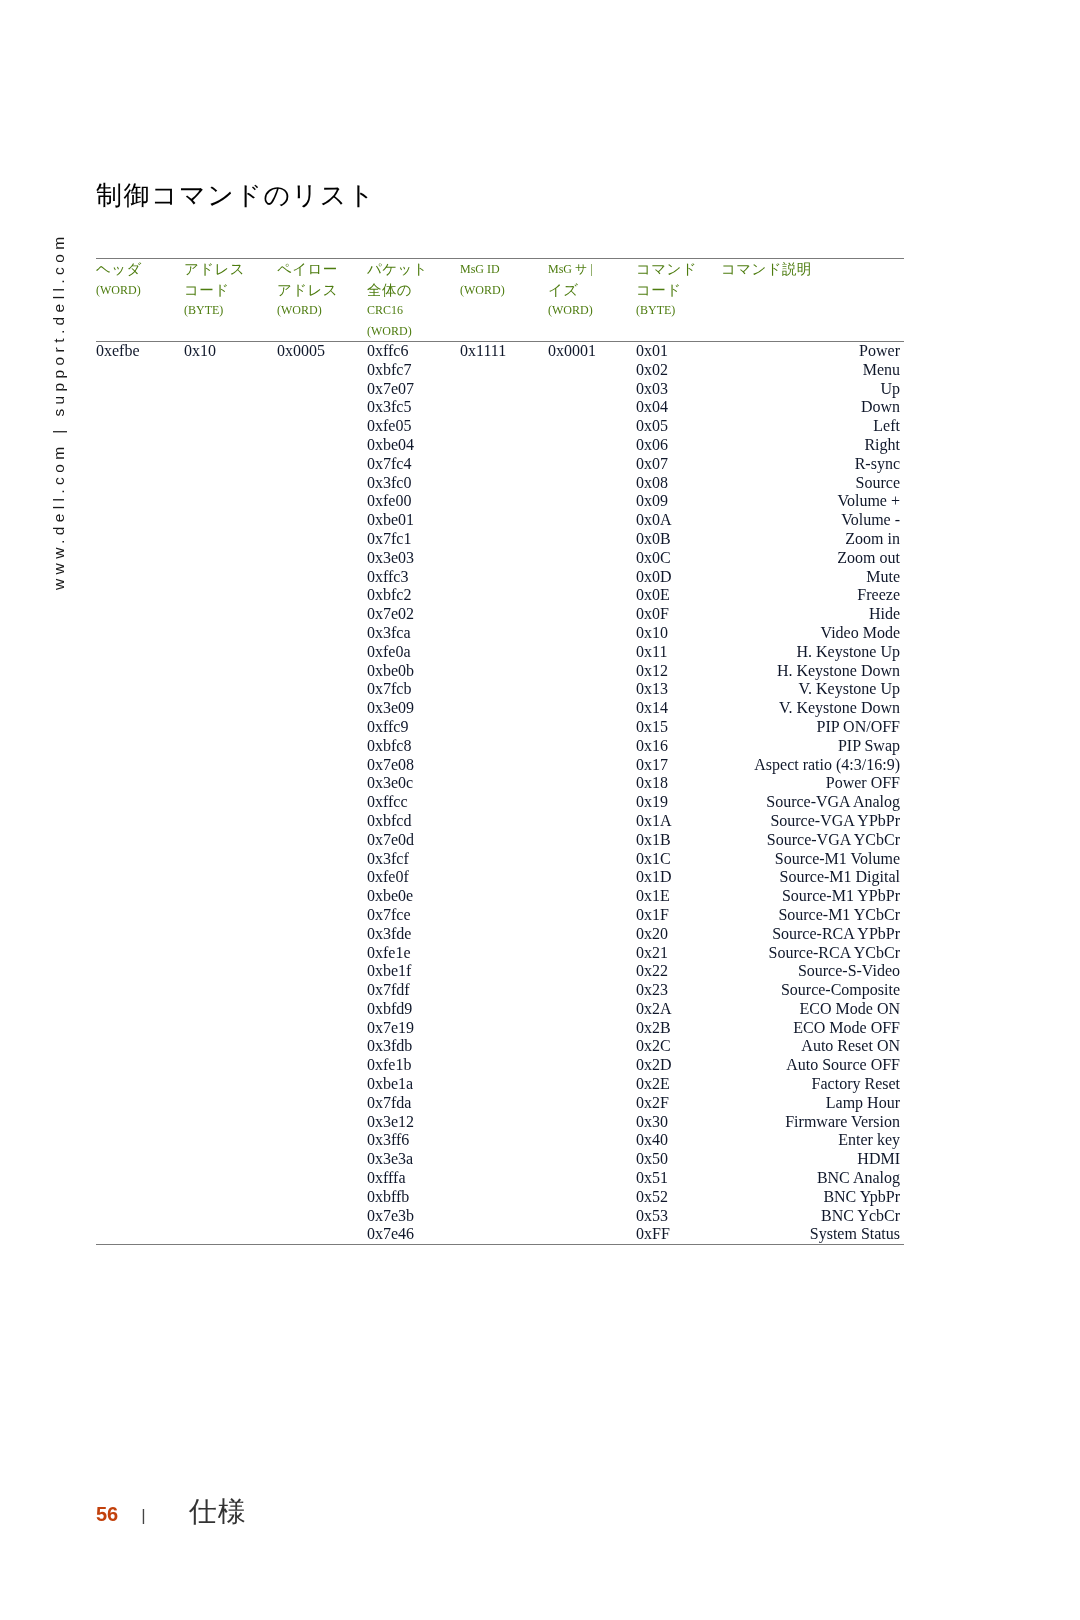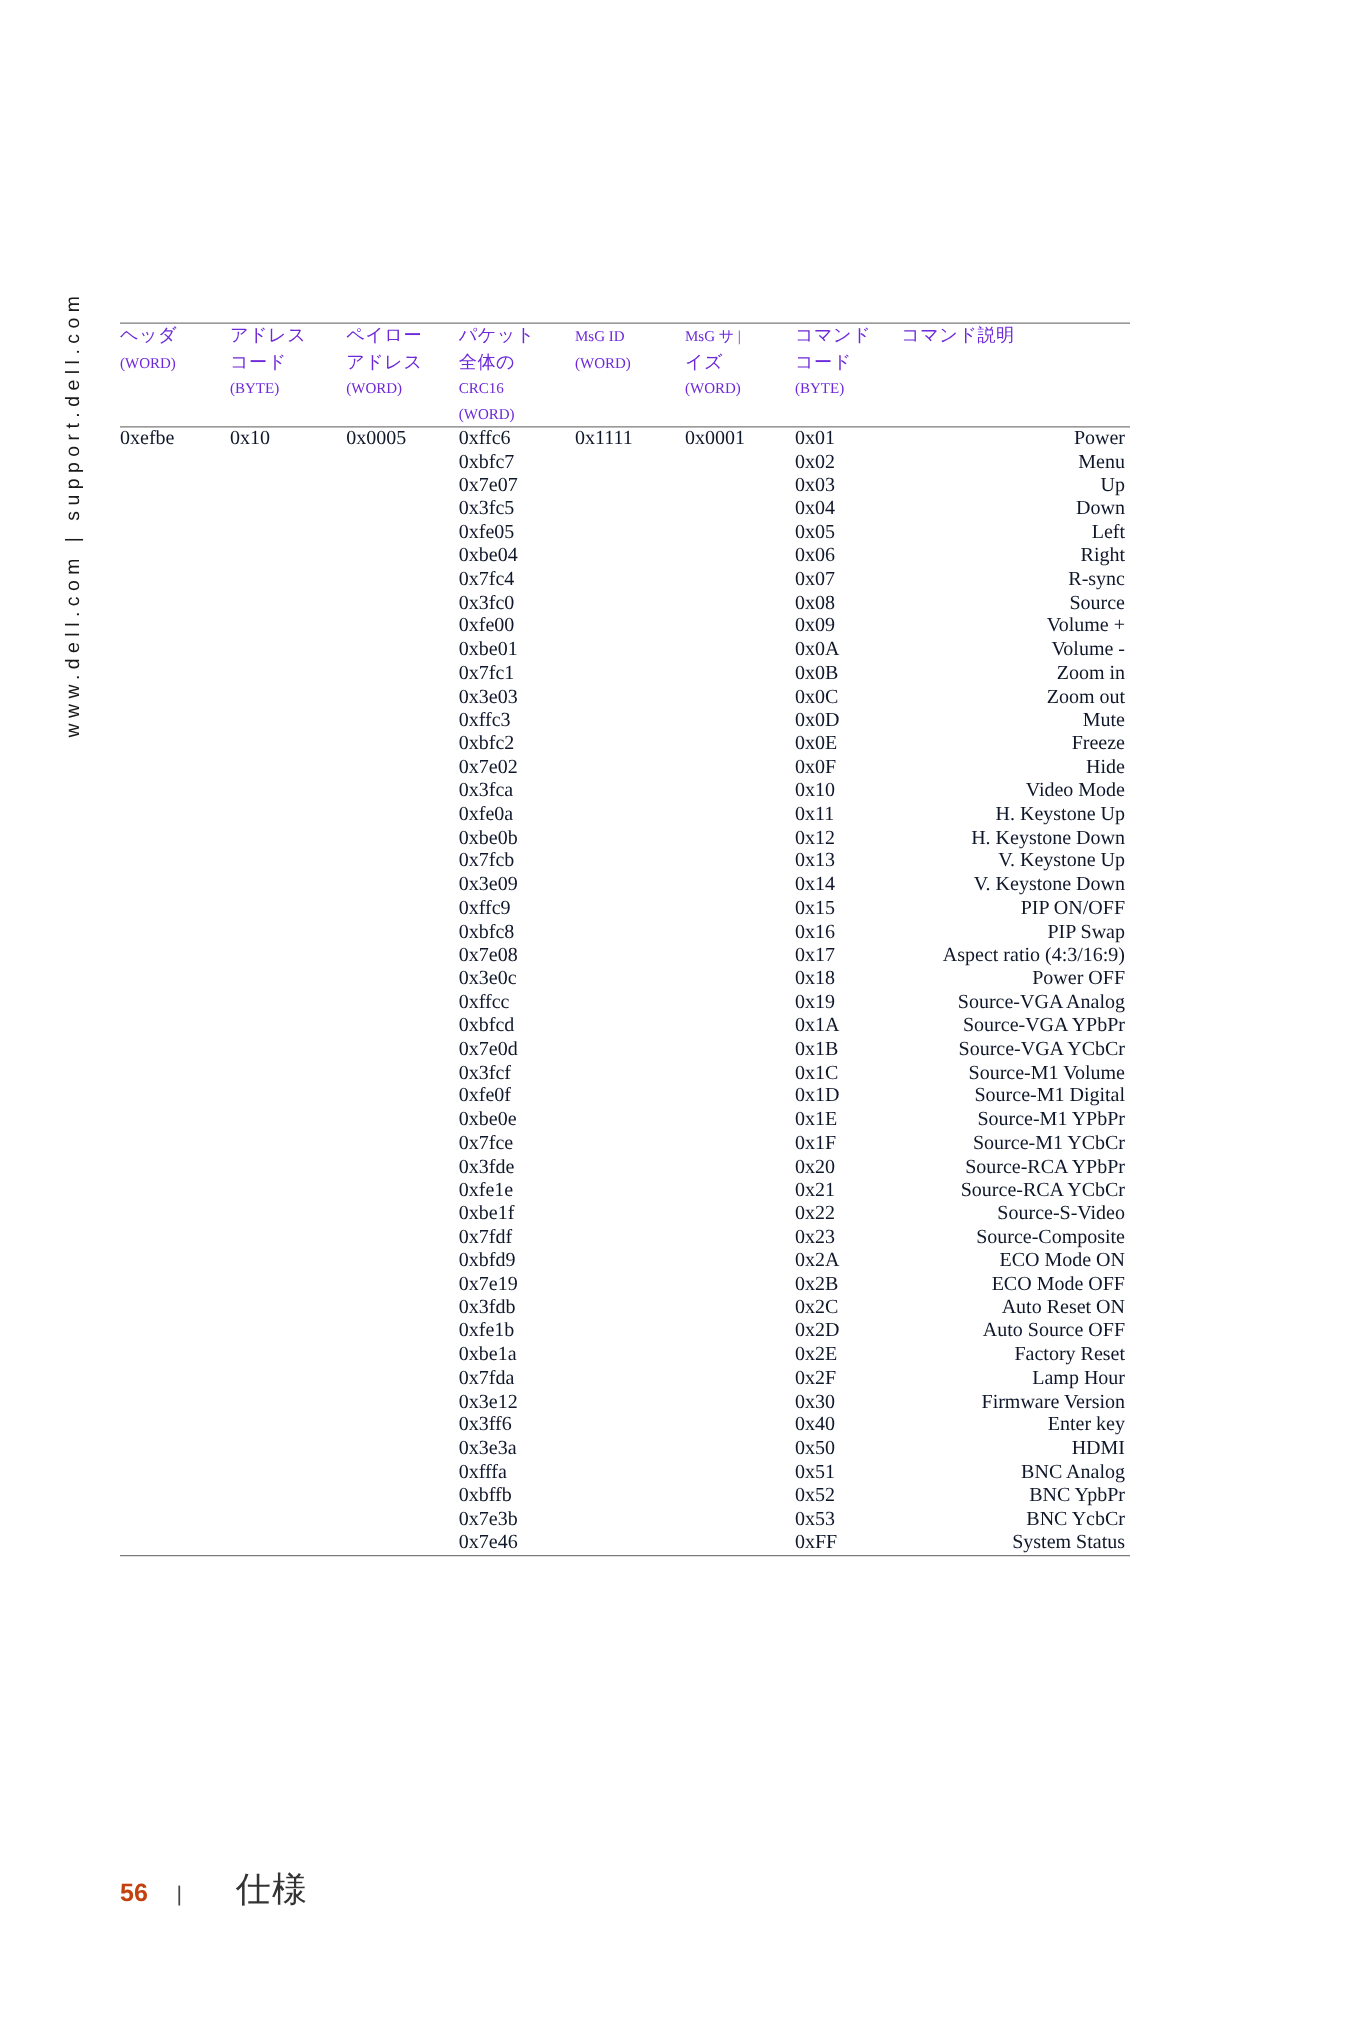--- a/index.html
+++ b/index.html
@@ -93,21 +93,21 @@
   col.c-msgid   { width: 88px; }
   col.c-msgsize { width: 88px; }
   col.c-cmdcode { width: 85px; }
   col.c-desc    { width: 183px; }
 
   thead td {
     padding-top: 11px;
     padding-bottom: 12px;
     font-size: 15px;
     line-height: 20.5px;
-    color: #6d28d9;
+    color: #4d7c0f;
   }
   thead .jp {
     font-family: "DejaVu Serif", "Liberation Serif", serif;
     font-size: 14.5px;
     letter-spacing: 0.4px;
   }
   thead .en {
     font-family: Liberation Serif, serif;
     font-size: 12px;
   }
@@ -152,20 +152,21 @@
 </style>
 </head>
 <body>
 
 <div id="side-tab">
   <div class="side-text">www.dell.com | support.dell.com</div>
 </div>
 
 <div id="page-body">
 
+  <div id="page-title">制御コマンドのリスト</div>
 
   <div id="cmd-table">
     <div class="rule top"></div>
 
     <table class="grid">
       <colgroup>
         <col class="c-header">
           <col class="c-addr">
           <col class="c-payload">
           <col class="c-crc">

